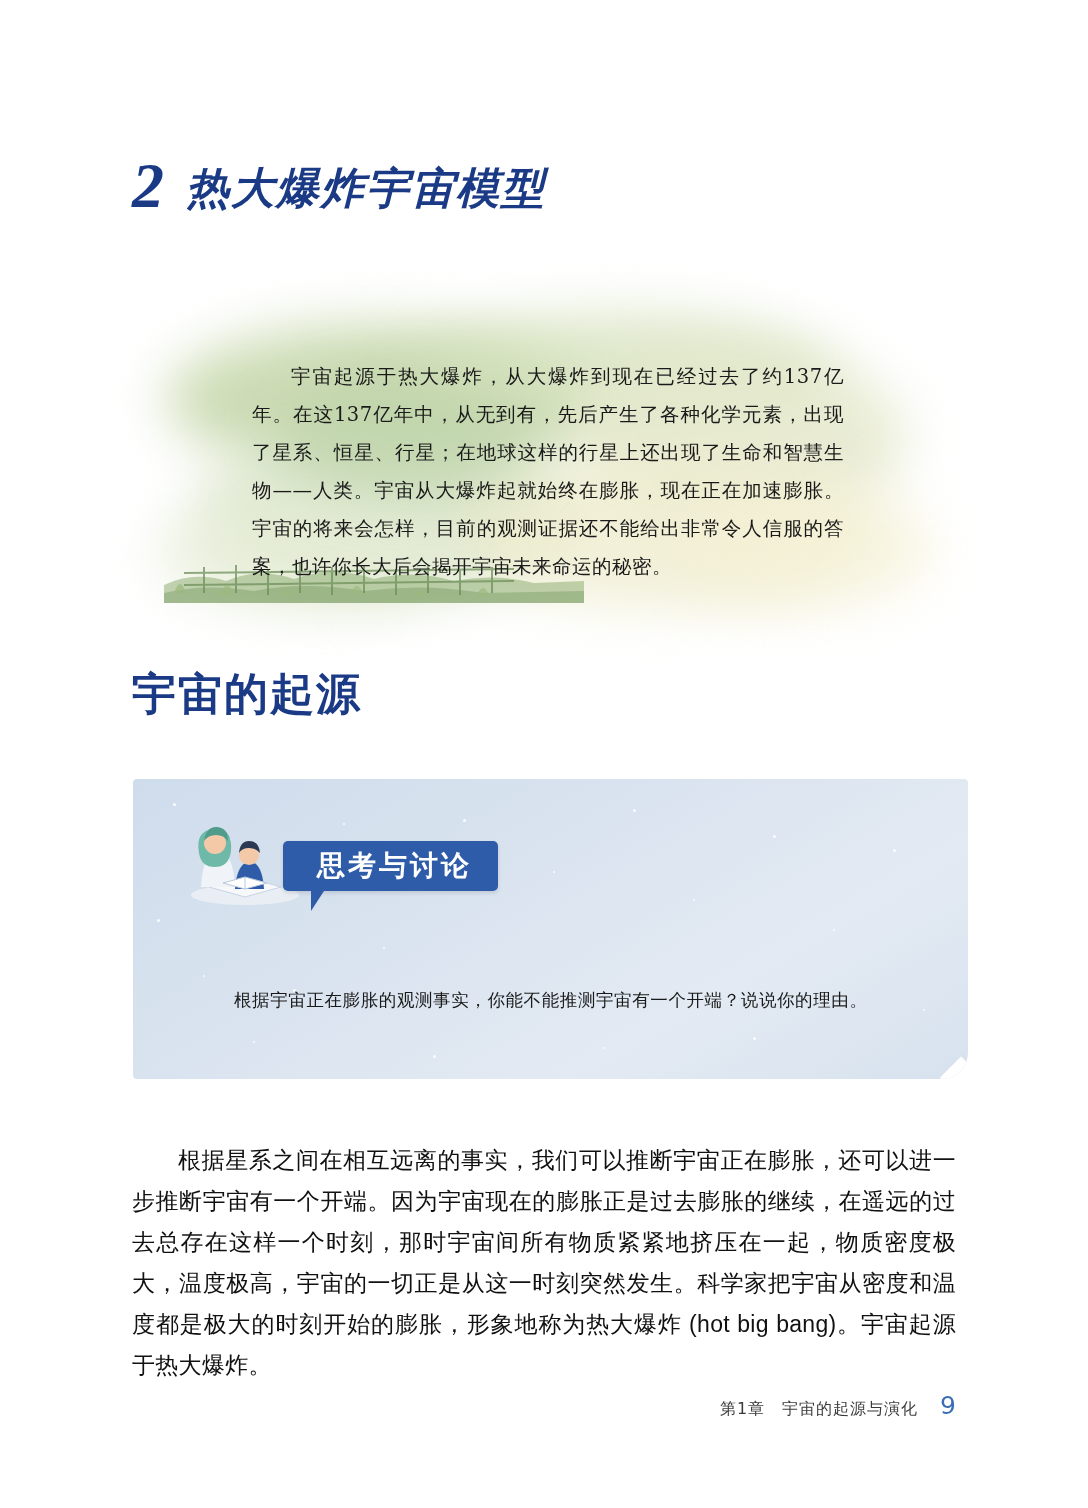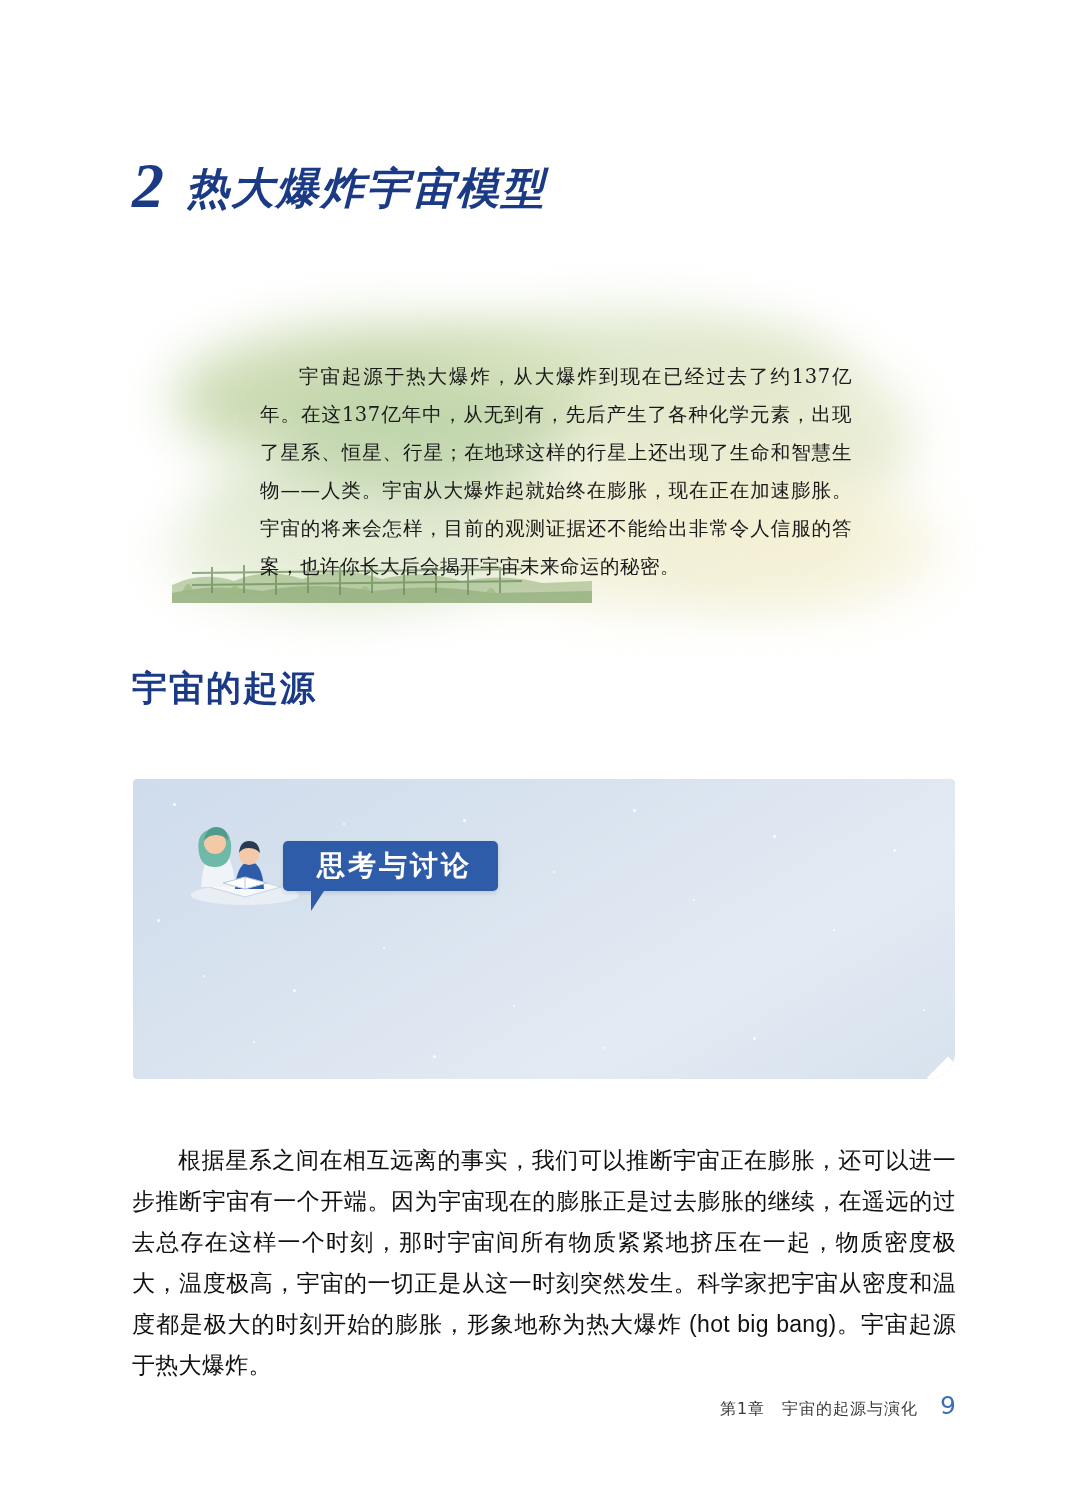--- a/index.html
+++ b/index.html
@@ -44,21 +44,21 @@
     font-size: 43px;
     letter-spacing: 2px;
     color: #1b3a86;
     line-height: 1;
     font-style: italic;
   }
 
   
   .intro-wrap {
     position: absolute;
-    left: 164px;
+    left: 156px;
     top: 318px;
     width: 740px;
     height: 300px;
   }
   .wc {
     position: absolute;
     border-radius: 50%;
     filter: blur(26px);
     pointer-events: none;
   }
@@ -95,35 +95,36 @@
     letter-spacing: .5px;
   }
 
   
   .sub-head {
     position: absolute;
     left: 132px;
     top: 665px;
     font-family: "DejaVu Sans", "Liberation Sans", sans-serif;
     font-weight: bold;
-    font-size: 35px;
+    font-size: 44px;
     letter-spacing: 2px;
     color: #1b3a86;
   }
 
   
   .box {
     position: absolute;
     left: 133px;
     top: 779px;
     width: 822px;
     height: 300px;
     background: linear-gradient(150deg, #cfdcec 0%, #d9e3ef 38%, #e3eaf3 70%, #d7e2ee 100%);
     border-radius: 4px 4px 26px 4px;
     overflow: hidden;
+    padding-left: 13px;
   }
   .box::after {
     content: "";
     position: absolute;
     right: -1px;
     bottom: -1px;
     width: 30px;
     height: 30px;
     background: #ffffff;
     transform: rotate(45deg) translate(14px, 4px);
@@ -317,20 +318,21 @@
 
       <path d="M44 76 L66 70 L88 76 L66 82 Z" fill="#ffffff" stroke="#b9c8da" stroke-width="1"></path>
       <line x1="66" y1="70" x2="66" y2="82" stroke="#b9c8da" stroke-width="1"></line>
     </svg>
 
     <div class="badge">
       <span class="badge-text">思考与讨论</span>
     </div>
     <div class="badge-tail"></div>
 
+    <p class="box-text">根据宇宙正在膨胀的观测事实，你能不能推测宇宙有一个开端？说说你的理由。</p>
   </div>
 
   <p class="body-text">根据星系之间在相互远离的事实，我们可以推断宇宙正在膨胀，还可以进一步推断宇宙有一个开端。因为宇宙现在的膨胀正是过去膨胀的继续，在遥远的过去总存在这样一个时刻，那时宇宙间所有物质紧紧地挤压在一起，物质密度极大，温度极高，宇宙的一切正是从这一时刻突然发生。科学家把宇宙从密度和温度都是极大的时刻开始的膨胀，形象地称为热大爆炸 (hot  big  bang)。宇宙起源于热大爆炸。</p>
 
   <div class="footer">
     <span class="footer-chapter">第1章　宇宙的起源与演化</span>
     <span class="footer-page">9</span>
   </div>
 
 </div>

